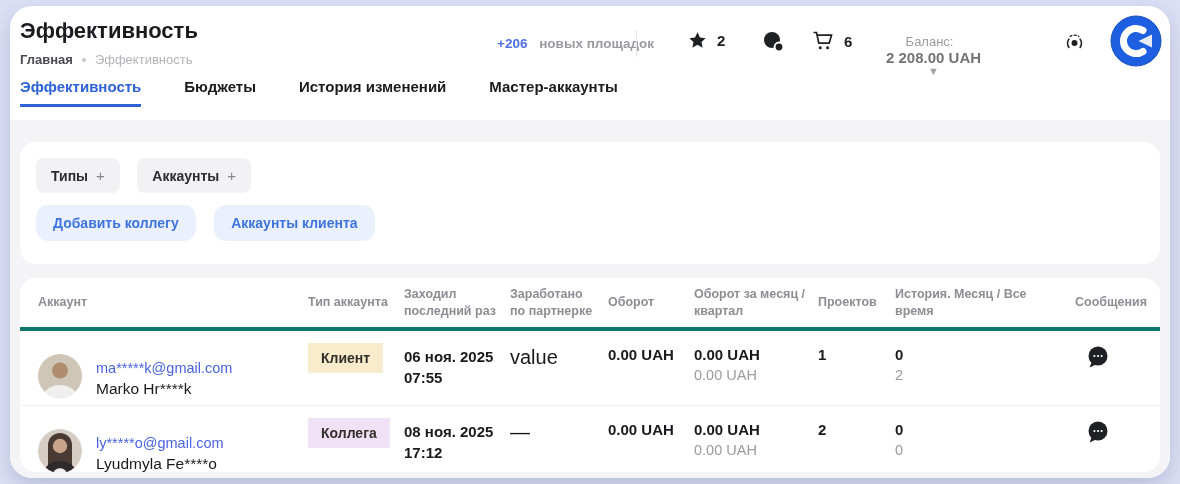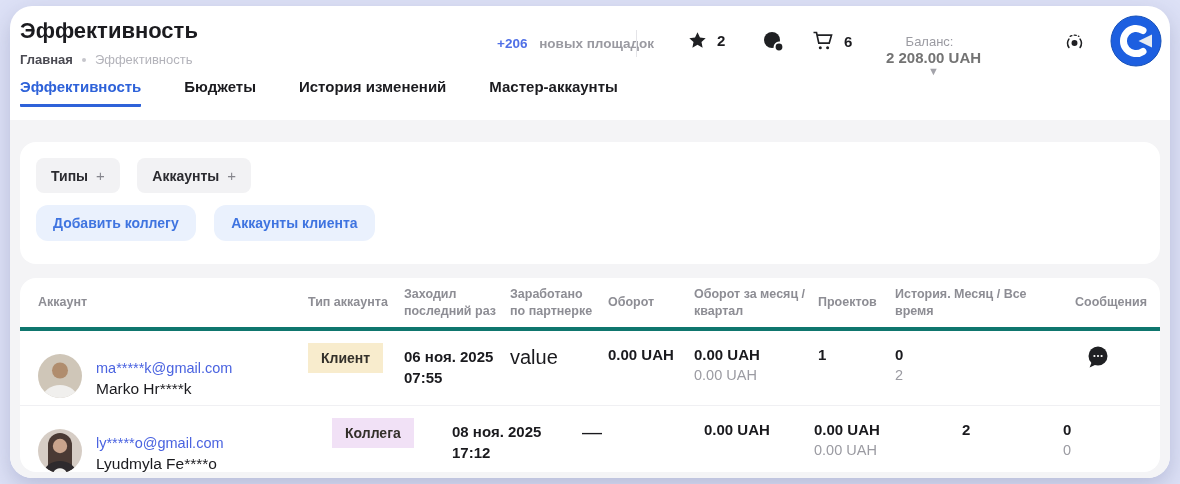--- a/index.html
+++ b/index.html
@@ -63,21 +63,21 @@
   }
   
   .trow {
     display:grid;
     grid-template-columns:270px 96px 106px 98px 86px 124px 77px 180px 1fr;
     padding:0 18px;
   }
   .thead { height:53px; align-items:center; border-bottom:4px solid #0f766e; }
   .th { font-size:12.5px; font-weight:600; color:#8d8d94; line-height:1.35; padding-right:8px; }
   .tr { height:75px; align-items:start; padding-top:15px; border-bottom:1px solid #f0f0f3; }
-  .tr:last-child { border-bottom:none;gap:24px; }
+  .tr:last-child { border-bottom:none; }
   .cell-account { display:flex; gap:14px; align-self:center; align-items:flex-end; margin-top:-15px; padding-top:15px; }
   .avatar { width:44px; height:44px; border-radius:50%; overflow:hidden; flex:none; }
   .email { font-size:14.5px; font-weight:500; color:#4a63e0; cursor:pointer; }
   .uname { font-size:15.5px; font-weight:500; color:#1a1a1e; margin-top:4px; }
   .badge { display:inline-block; border-radius:0; padding:7px 13px; font-size:14px; font-weight:600; color:#33302a; margin-top:-3px; }
   .badge--client { background:#f8eccd; }
   .badge--colleague { background:#f1e1f6; }
   .visit { font-size:15px; font-weight:600; color:#1a1a1e; line-height:1.4; }
   .plain { font-size:20px; color:#1a1a1e; }
   .bold-val { font-size:15px; font-weight:700; color:#1a1a1e; }

